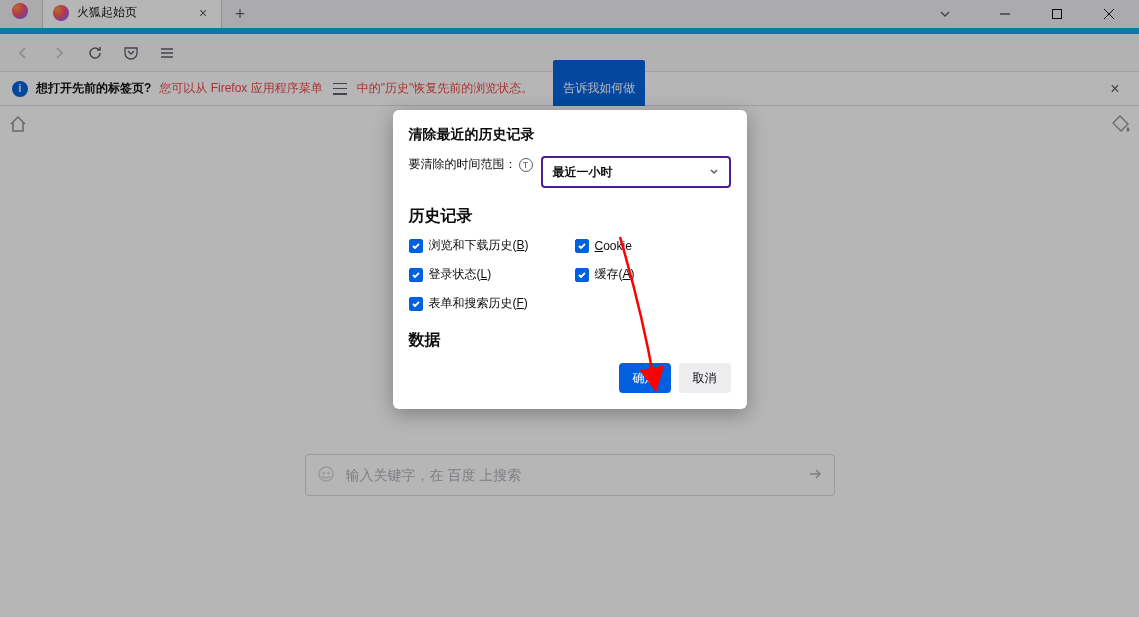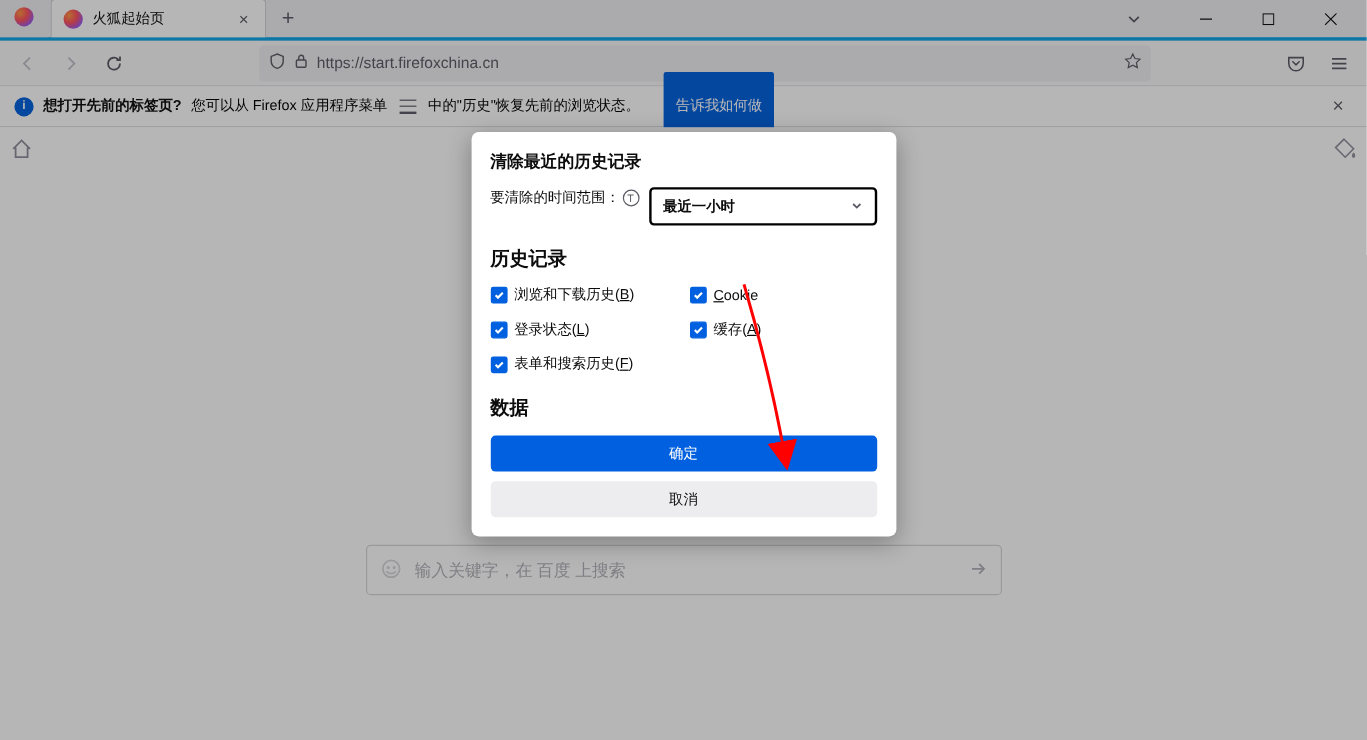--- a/index.html
+++ b/index.html
@@ -10,21 +10,21 @@
       width: 1139px;
       height: 617px;
       overflow: hidden;
       position: relative;
     }
     .titlebar {
       height: 34px;
       background: #f0f0f4;
       display: flex;
       align-items: stretch;
-      border-bottom: 3px solid #0ea5e9;
+      border-bottom: 6px solid #0ea5e9;
     }
     .tab-strip {
       display: flex;
       align-items: flex-end;
       flex: 1;
     }
     .pinned-tab {
       width: 40px;
       height: 34px;
       display: flex;
@@ -81,21 +81,21 @@
       height: 34px; background: #fff; display: flex; align-items: center;
       padding: 0 12px; gap: 8px; border-bottom: 1px solid #e0e0e6;
       font-size: 12px; color: #0c0c0d;
     }
     .notif-icon {
       width: 16px; height: 16px; border-radius: 50%; background: #0060df;
       color: #fff; display: flex; align-items: center; justify-content: center;
       font-size: 10px; font-weight: bold;
     }
     .notif-label { font-weight: 600; }
-    .notif-text { color: #000000; }
+    .notif-text { color: #ef4444; }
     .notif-menu-icon {
       display: inline-flex; width: 14px; height: 12px; flex-direction: column;
       justify-content: space-between; vertical-align: middle; margin: 0 2px;
     }
     .notif-menu-icon span { height: 1.5px; background: #5b5b66; display: block; }
     .notif-btn {
       background: #0060df; color: #fff; border: none; padding: 20px 10px;
       border-radius: 2px; font-size: 12px; cursor: pointer; margin-left: 12px;
     }
     .notif-close {
@@ -141,21 +141,21 @@
     .time-row {
       display: flex; align-items: flex-start; gap: 8px; margin-bottom: 18px;
     }
     .time-label { font-size: 12px; color: #0c0c0d; }
     .shortcut-circle {
       display: inline-flex; width: 14px; height: 14px; border: 1px solid #5b5b66;
       border-radius: 50%; align-items: center; justify-content: center;
       font-size: 9px; color: #5b5b66; margin-left: 2px;
     }
     .time-select {
-      flex: 1; height: 32px; border: 2px solid #000000; border-radius: 4px;
+      flex: 1; height: 32px; border: 2px solid #4c1d95; border-radius: 4px;
       display: flex; align-items: center; justify-content: space-between;
       padding: 0 10px; font-size: 12px; font-weight: 600; color: #0c0c0d; cursor: pointer;
     }
     .section-title {
       font-size: 16px; font-weight: 600; color: #0c0c0d; margin-bottom: 10px;
     }
     .checkbox-grid {
       display: grid; grid-template-columns: 1fr 1fr; row-gap: 12px; column-gap: 10px;
       margin-bottom: 18px;
     }
@@ -165,21 +165,21 @@
     .cb {
       width: 14px; height: 14px; border: 1px solid #8f8f9d; border-radius: 2px;
       display: inline-flex; align-items: center; justify-content: center; cursor: pointer;
       flex-shrink: 0;
     }
     .cb.checked { background: #0060df; border-color: #0060df; }
     .cb.checked svg { display: block; }
     .cb svg { display: none; }
     .underline { text-decoration: underline; }
     .dialog-buttons {
-      display: flex; gap: 8px; margin-top: 12px; flex-direction: column;
+      display: flex; justify-content: flex-end; gap: 8px; margin-top: 12px;
     }
     .btn {
       min-width: 48px; height: 30px; padding: 0 14px; border: none; border-radius: 4px;
       font-size: 12px; cursor: pointer;
     }
     .btn-primary { background: #0060df; color: #fff; }
     .btn-default { background: #ededf0; color: #0c0c0d; }
     .arrow-annotation {
       position: absolute; left: 612px; top: 232px; pointer-events: none;
     }
@@ -237,39 +237,20 @@
   </div>
   <div class="nav-btn disabled">
     <svg width="16" height="16" viewBox="0 0 16 16">
         <path d="M6 3l5 5-5 5" stroke="#bfbfc9" stroke-width="1.5" fill="none"></path>
       </svg>
   </div>
   <div class="nav-btn">
     <svg width="16" height="16" viewBox="0 0 16 16">
         <path d="M13 8a5 5 0 1 1-1.5-3.5M13 2v3h-3" stroke="#5b5b66" stroke-width="1.5" fill="none"></path>
       </svg>
-  </div>
-  <div class="urlbar">
-    <span class="icon">
-      <svg width="14" height="14" viewBox="0 0 14 14">
-          <path d="M7 1l5 2v4c0 3-2 5-5 6-3-1-5-3-5-6V3l5-2z" stroke="#5b5b66" stroke-width="1.2" fill="none"></path>
-        </svg>
-    </span>
-    <span class="icon">
-      <svg width="14" height="14" viewBox="0 0 14 14">
-          <rect x="3" y="6" width="8" height="6" rx="1" stroke="#5b5b66" stroke-width="1.2" fill="none"></rect>
-          <path d="M5 6V4a2 2 0 1 1 4 0v2" stroke="#5b5b66" stroke-width="1.2" fill="none"></path>
-        </svg>
-    </span>
-    <span class="url">https://start.firefoxchina.cn</span>
-    <span class="icon">
-      <svg width="14" height="14" viewBox="0 0 14 14">
-          <path d="M7 1l1.8 3.8 4.2.5-3 2.9.8 4.1L7 10.4 3.2 12.3 4 8.2 1 5.3l4.2-.5L7 1z" stroke="#5b5b66" stroke-width="1" fill="none"></path>
-        </svg>
-    </span>
   </div>
   <div class="nav-btn">
     <svg width="16" height="16" viewBox="0 0 16 16">
         <path d="M2 3h12v5a6 6 0 0 1-12 0V3z M5 6l3 3 3-3" stroke="#5b5b66" stroke-width="1.3" fill="none"></path>
       </svg>
   </div>
   <div class="nav-btn">
     <svg width="16" height="16" viewBox="0 0 16 16">
         <line x1="2" y1="4" x2="14" y2="4" stroke="#5b5b66" stroke-width="1.5"></line>
         <line x1="2" y1="8" x2="14" y2="8" stroke="#5b5b66" stroke-width="1.5"></line>

